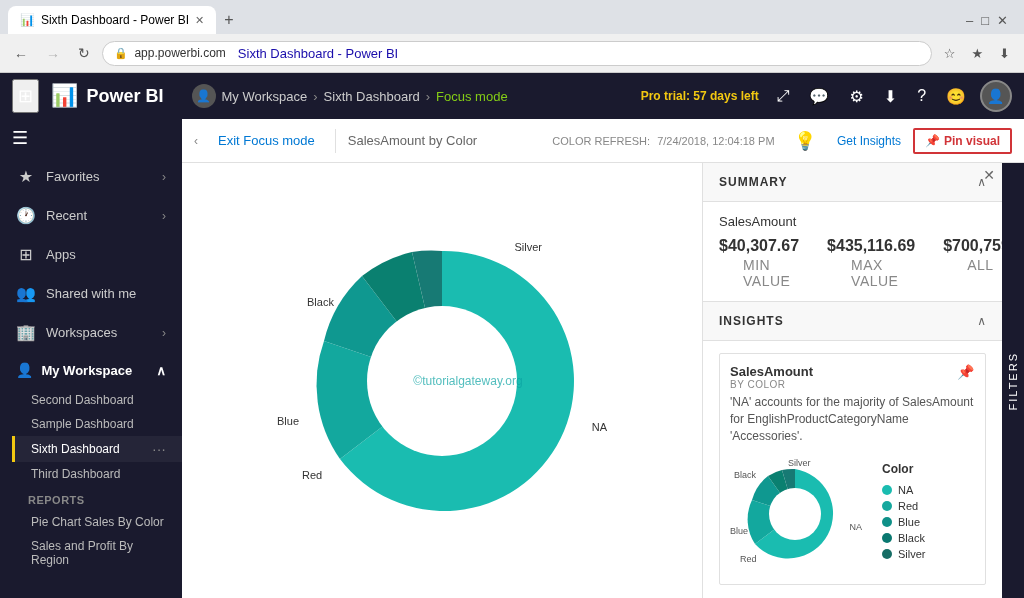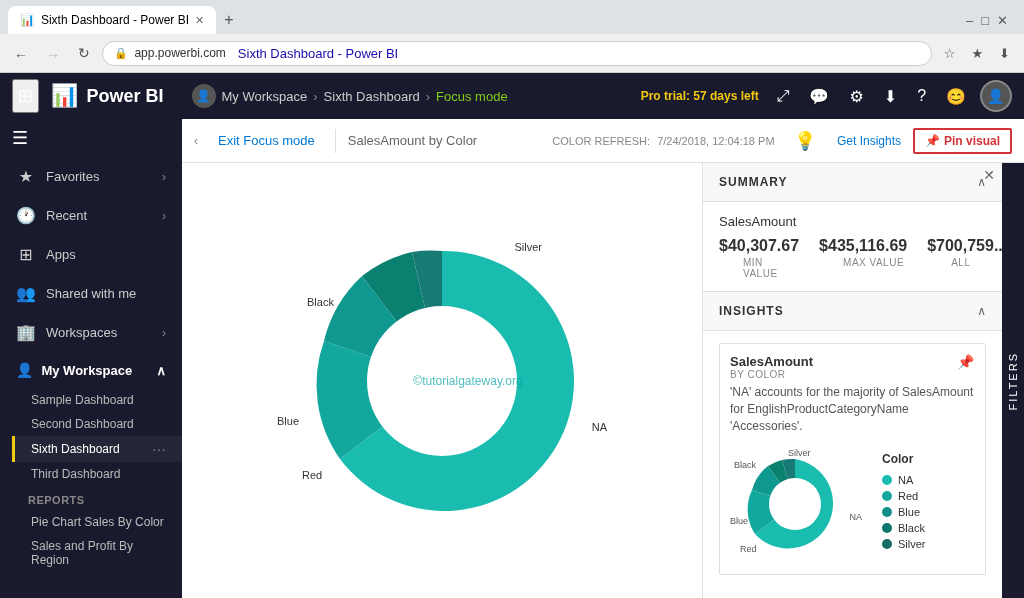--- a/index.html
+++ b/index.html
@@ -84,24 +84,24 @@
 
     
     .right-panel { width: 300px; background: white; border-left: 1px solid #e0e0e0; display: flex; flex-direction: column; overflow: hidden; }
 
     .summary-section { border-bottom: 1px solid #e0e0e0; }
     .section-header { display: flex; align-items: center; justify-content: space-between; padding: 12px 16px; background: #f8f8f8; border-bottom: 1px solid #e0e0e0; }
     .section-header-title { font-size: 12px; font-weight: 700; color: #333; letter-spacing: 1px; }
     .section-chevron { color: #666; font-size: 12px; cursor: pointer; }
     .summary-content { padding: 12px 16px; }
     .summary-field-name { font-size: 13px; color: #333; margin-bottom: 8px; }
-    .summary-values { display: flex; gap: 20px; }
+    .summary-values { display: flex; gap: 28px; }
     .summary-value-item { text-align: left; }
     .summary-value { font-size: 16px; font-weight: 700; color: #333; }
-    .summary-label { font-size: 10px; color: #888; letter-spacing: 0.5px; margin-top: 2px; padding-left: 24px; }
+    .summary-label { font-size: 14px; color: #888; letter-spacing: 0.5px; margin-top: 2px; padding-left: 24px; }
 
     .insights-section { flex: 1; overflow-y: auto; }
     .insights-content { padding: 12px 16px; }
     .insight-card { border: 1px solid #e0e0e0; border-radius: 2px; padding: 10px; }
     .insight-card-header { display: flex; align-items: flex-start; justify-content: space-between; margin-bottom: 4px; }
     .insight-field { font-size: 13px; font-weight: 600; color: #333; }
     .insight-by { font-size: 10px; color: #888; letter-spacing: 0.5px; }
     .insight-pin { color: #888; font-size: 14px; cursor: pointer; }
     .insight-text { font-size: 12px; color: #555; line-height: 1.4; margin-bottom: 10px; }
 
@@ -237,22 +237,22 @@
 
       <div class="workspace-header">
         <div style="display:flex;align-items:center;gap:8px;">
           <span style="font-size:14px;">👤</span>
           <span>My Workspace</span>
         </div>
         <span>∧</span>
       </div>
 
       <div class="workspace-items">
+        <div class="workspace-item">Second Dashboard</div>
         <div class="workspace-item">Sample Dashboard</div>
-        <div class="workspace-item">Second Dashboard</div>
         <div class="workspace-item active with-dots">
           <span>Sixth Dashboard</span>
           <span class="dots">···</span>
         </div>
         <div class="workspace-item">Third Dashboard</div>
         <div class="section-label">REPORTS</div>
         <div class="workspace-item">Pie Chart Sales By Color</div>
         <div class="workspace-item">Sales and Profit By Region</div>
 
       </div>

